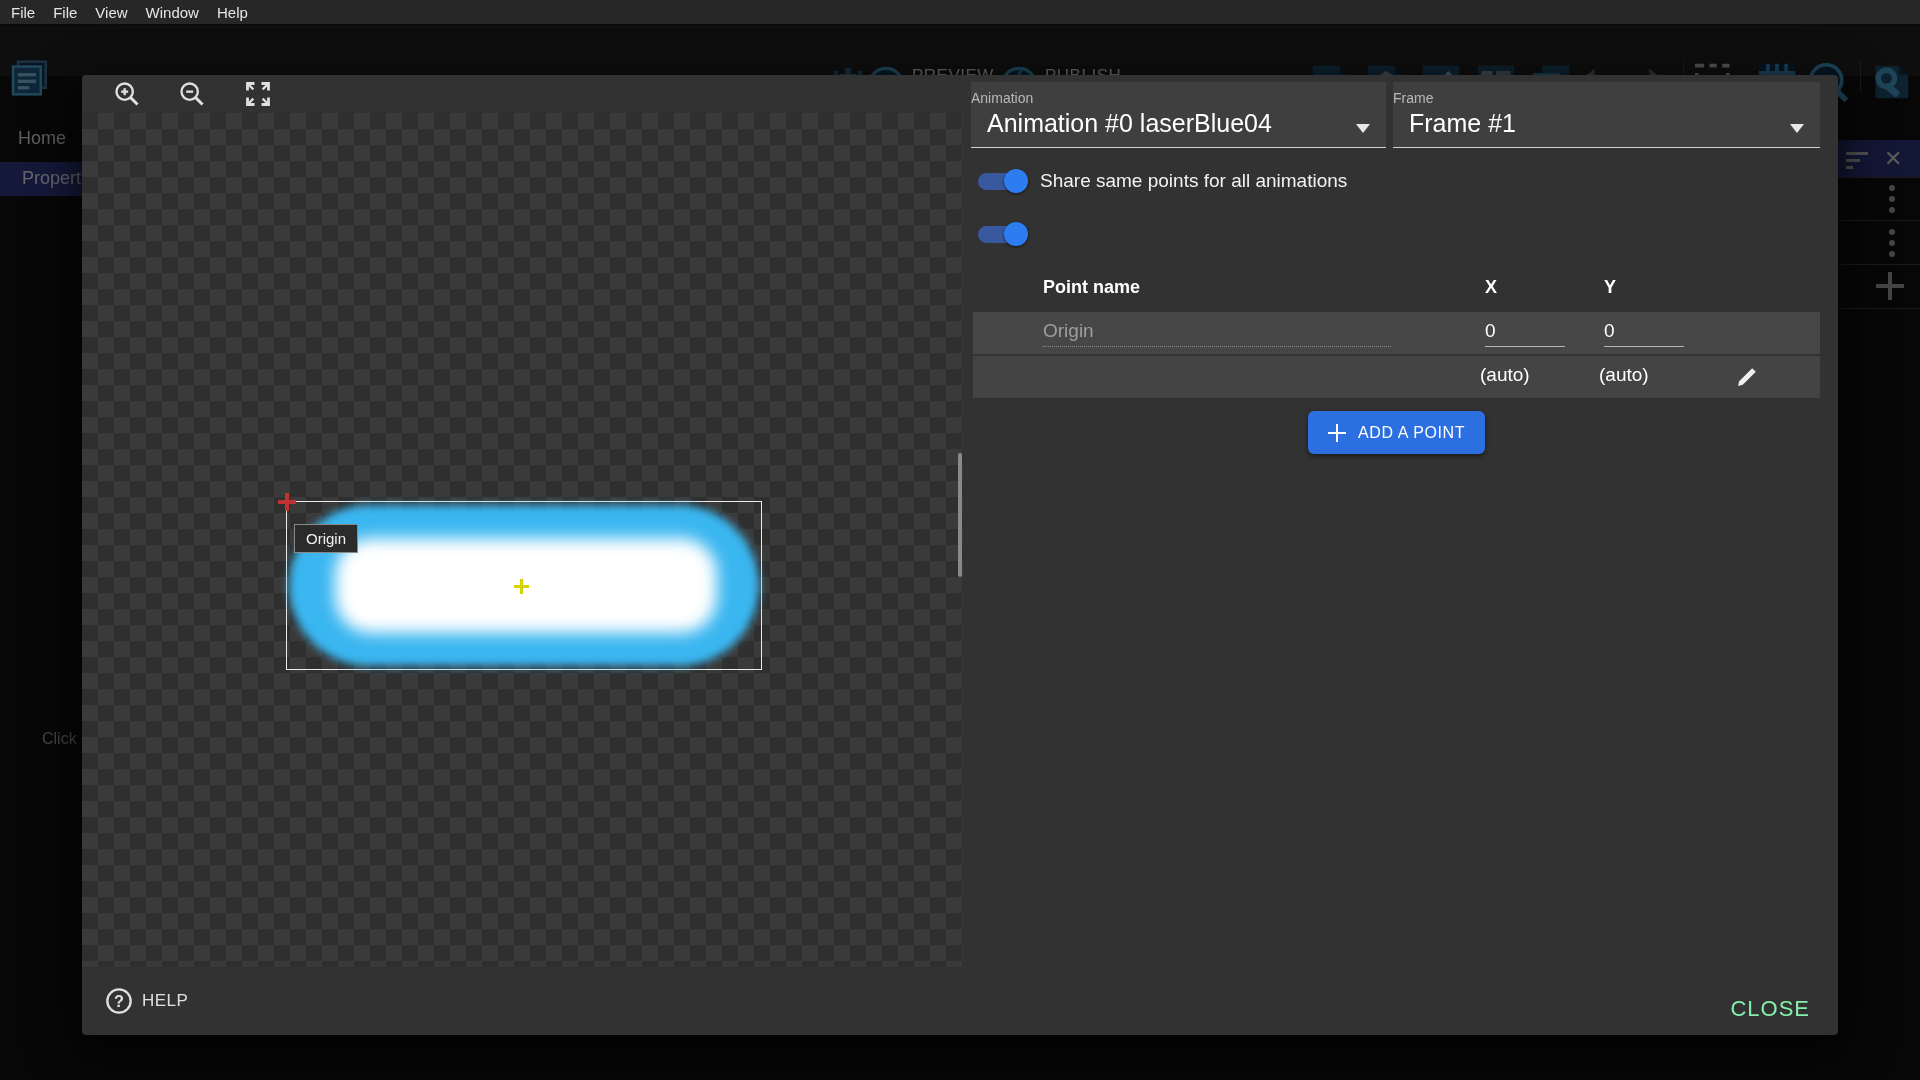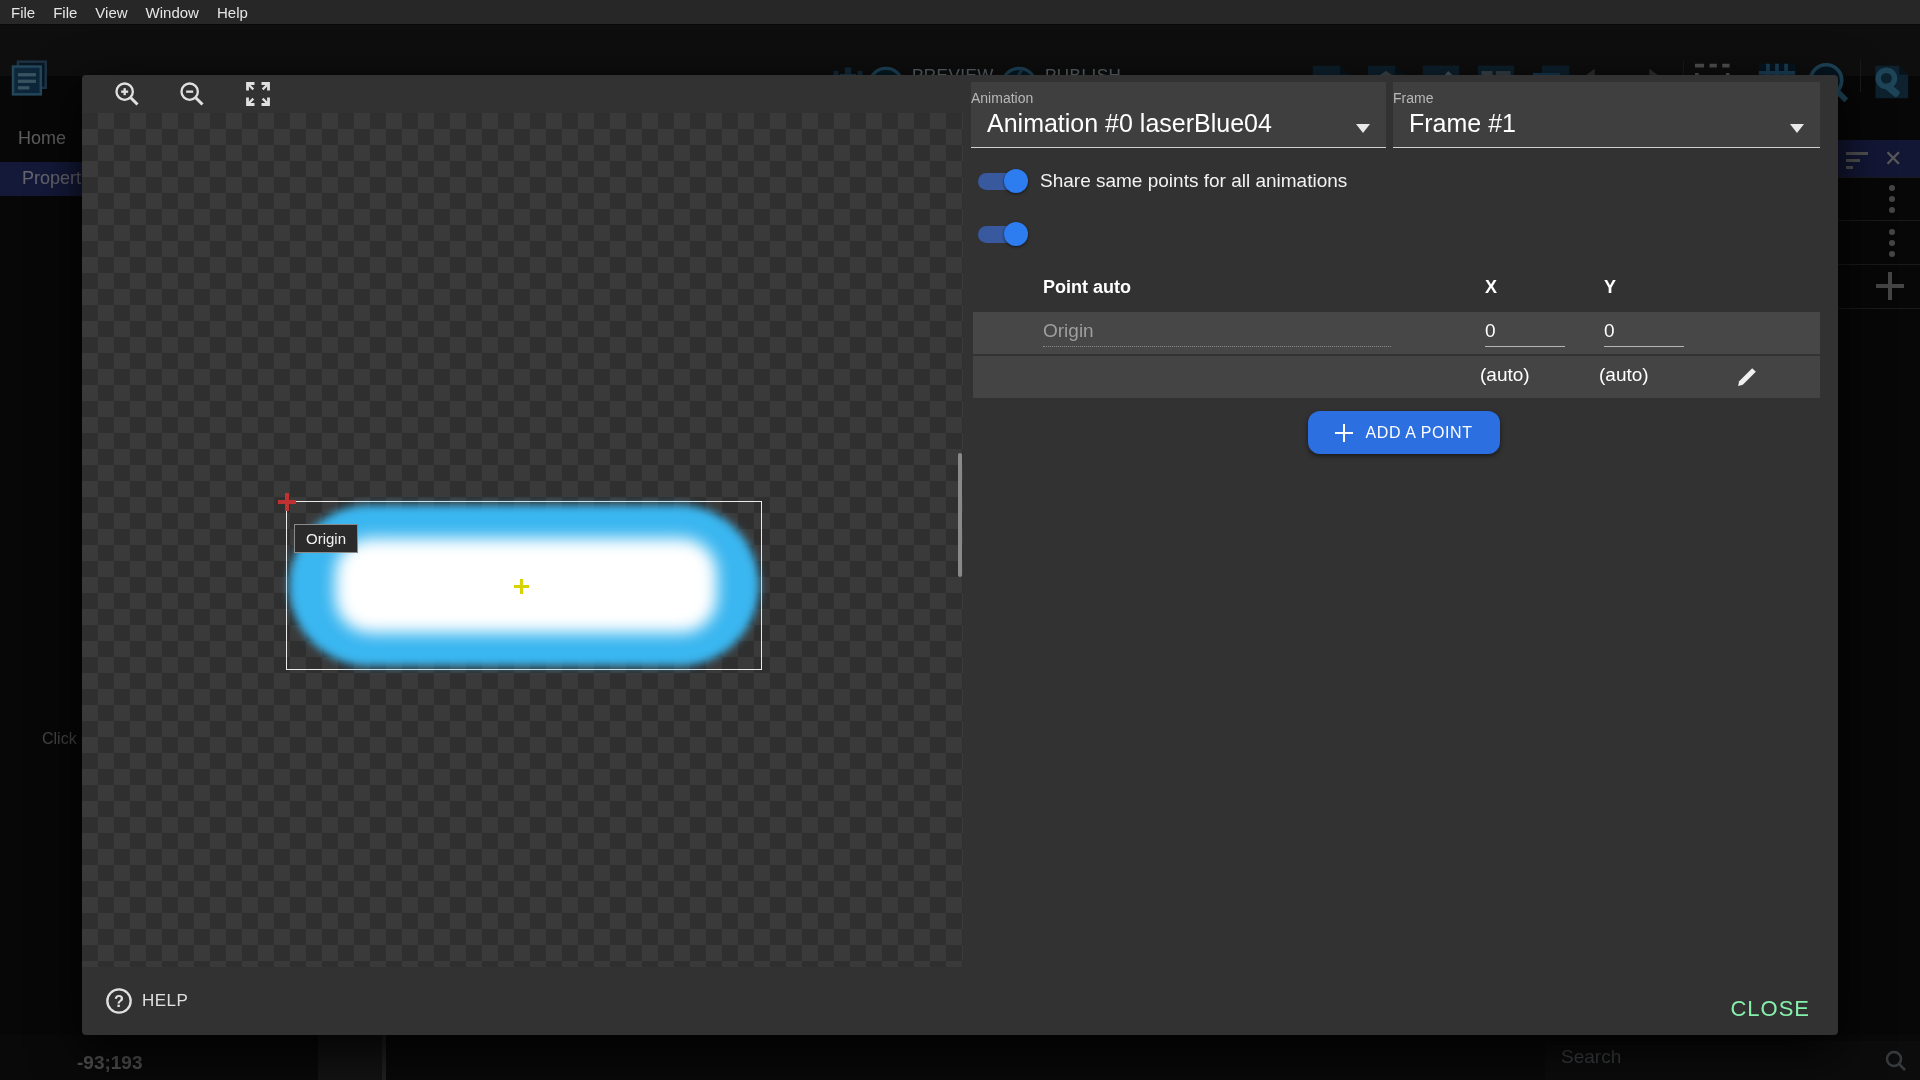--- a/index.html
+++ b/index.html
@@ -71,21 +71,21 @@
   .toggle-track{position:absolute;left:896px;width:44px;height:17px;border-radius:9px;background:#38599d;cursor:pointer;}
   .toggle-thumb{position:absolute;left:922px;width:24px;height:24px;border-radius:50%;background:#2d7cf0;
     box-shadow:0 1px 3px rgba(0,0,0,.6);}
   .toggle-label{position:absolute;left:958px;font-size:19px;color:#f2f2f2;}
   .th{position:absolute;font-size:18px;font-weight:bold;color:#fff;}
   .prow{position:absolute;left:891px;width:847px;height:42px;background:#474747;}
   .pname{position:absolute;left:70px;top:8px;width:348px;font-size:19px;color:#9e9e9e;
     border-bottom:1px dotted #8a8a8a;padding-bottom:4px;}
   .pval{position:absolute;top:8px;width:80px;font-size:19px;color:#fff;padding-bottom:4px;}
   .pval.editable{border-bottom:1px solid #b5b5b5;}
-  #add-point-btn{position:absolute;left:1226px;top:336px;width:192px;height:43px;background:#2b6fe0;border-radius:12px;
+  #add-point-btn{position:absolute;left:1226px;top:336px;width:177px;height:43px;background:#2b6fe0;border-radius:6px;
     box-shadow:0 2px 5px rgba(0,0,0,.5);display:flex;align-items:center;justify-content:center;cursor:pointer;}
   #add-point-btn .plus{position:relative;width:18px;height:18px;margin-right:12px;}
   #add-point-btn .plus b,#add-point-btn .plus i{position:absolute;background:#fff;}
   #add-point-btn .plus b{left:8px;top:0;width:2px;height:18px;}
   #add-point-btn .plus i{left:0;top:8px;width:18px;height:2px;}
   #add-point-btn .txt{color:#fff;font-size:16px;letter-spacing:.6px;}
   #help-btn{position:absolute;left:23px;top:912px;display:flex;align-items:center;cursor:pointer;}
   #help-btn .txt{margin-left:9px;font-size:17px;color:#e0e0e0;letter-spacing:.5px;}
   #close-btn{position:absolute;right:28px;top:921px;font-size:22px;color:#86efac;letter-spacing:1px;cursor:pointer;}
 </style>
@@ -219,31 +219,20 @@
     <span class="kebab" style="top:229px">
         <i></i>
         <i></i>
         <i></i>
       </span>
     <span id="plus-row" style="top:272px">
         <b></b>
         <i></i>
       </span>
 
-    <div id="bottombar">
-      <div id="bottom-panel-edge"></div>
-      <span id="coords">-93;193</span>
-      <div id="searchbox">
-        <input id="search-input" placeholder="Search" style="">
-        <svg class="abs" style="right:12px;top:8px" width="24" height="24" viewBox="0 0 24 24">
-          <circle cx="10" cy="10" r="7" fill="none" stroke="#7a8286" stroke-width="2.5"></circle>
-          <line x1="15" y1="15" x2="21" y2="21" stroke="#7a8286" stroke-width="2.5"></line>
-        </svg>
-      </div>
-    </div>
   </div>
 
   <div id="dim"></div>
 
   <div id="dialog">
 
     <svg class="pv-icon" style="left:31px" viewBox="0 0 24 24">
       <circle cx="10" cy="10" r="7" fill="none" stroke="#e0e0e0" stroke-width="2"></circle>
       <line x1="15.2" y1="15.2" x2="21" y2="21" stroke="#e0e0e0" stroke-width="2.6"></line>
       <line x1="7" y1="10" x2="13" y2="10" stroke="#e0e0e0" stroke-width="2"></line>
@@ -287,21 +276,21 @@
       <span class="arrow"></span>
     </div>
 
     <span class="toggle-track" style="top:98px"></span>
     <span class="toggle-thumb" style="top:94px"></span>
     <span class="toggle-label" style="top:95px">Share same points for all animations</span>
 
     <span class="toggle-track" style="top:151px"></span>
     <span class="toggle-thumb" style="top:147px"></span>
 
-    <span class="th" style="left:961px;top:202px">Point auto</span>
+    <span class="th" style="left:961px;top:202px">Point name</span>
     <span class="th" style="left:1403px;top:202px">X</span>
     <span class="th" style="left:1522px;top:202px">Y</span>
 
     <div class="prow" style="top:237px">
       <span class="pname">Origin</span>
       <span class="pval editable" style="left:512px">0</span>
       <span class="pval editable" style="left:631px">0</span>
     </div>
     <div class="prow" style="top:281px;background:#444">
       <span class="pval" style="left:507px">(auto)</span>

